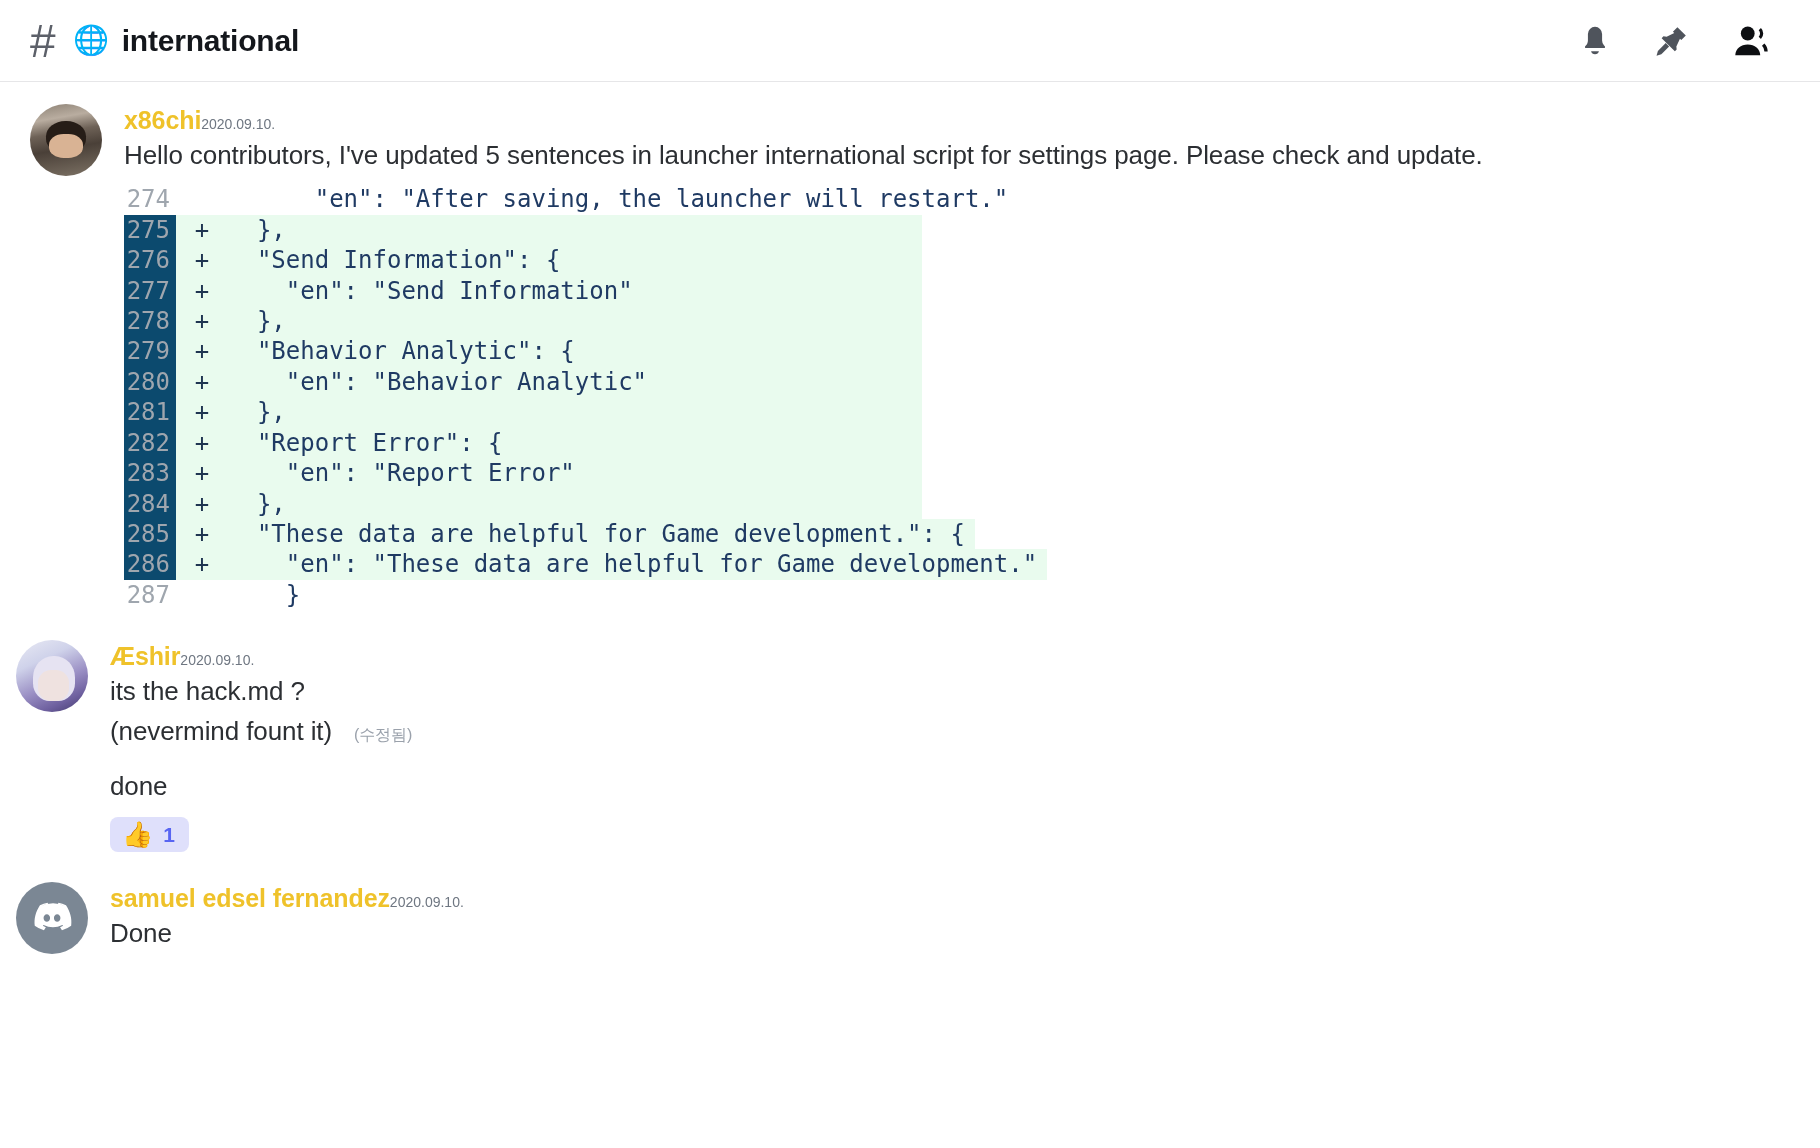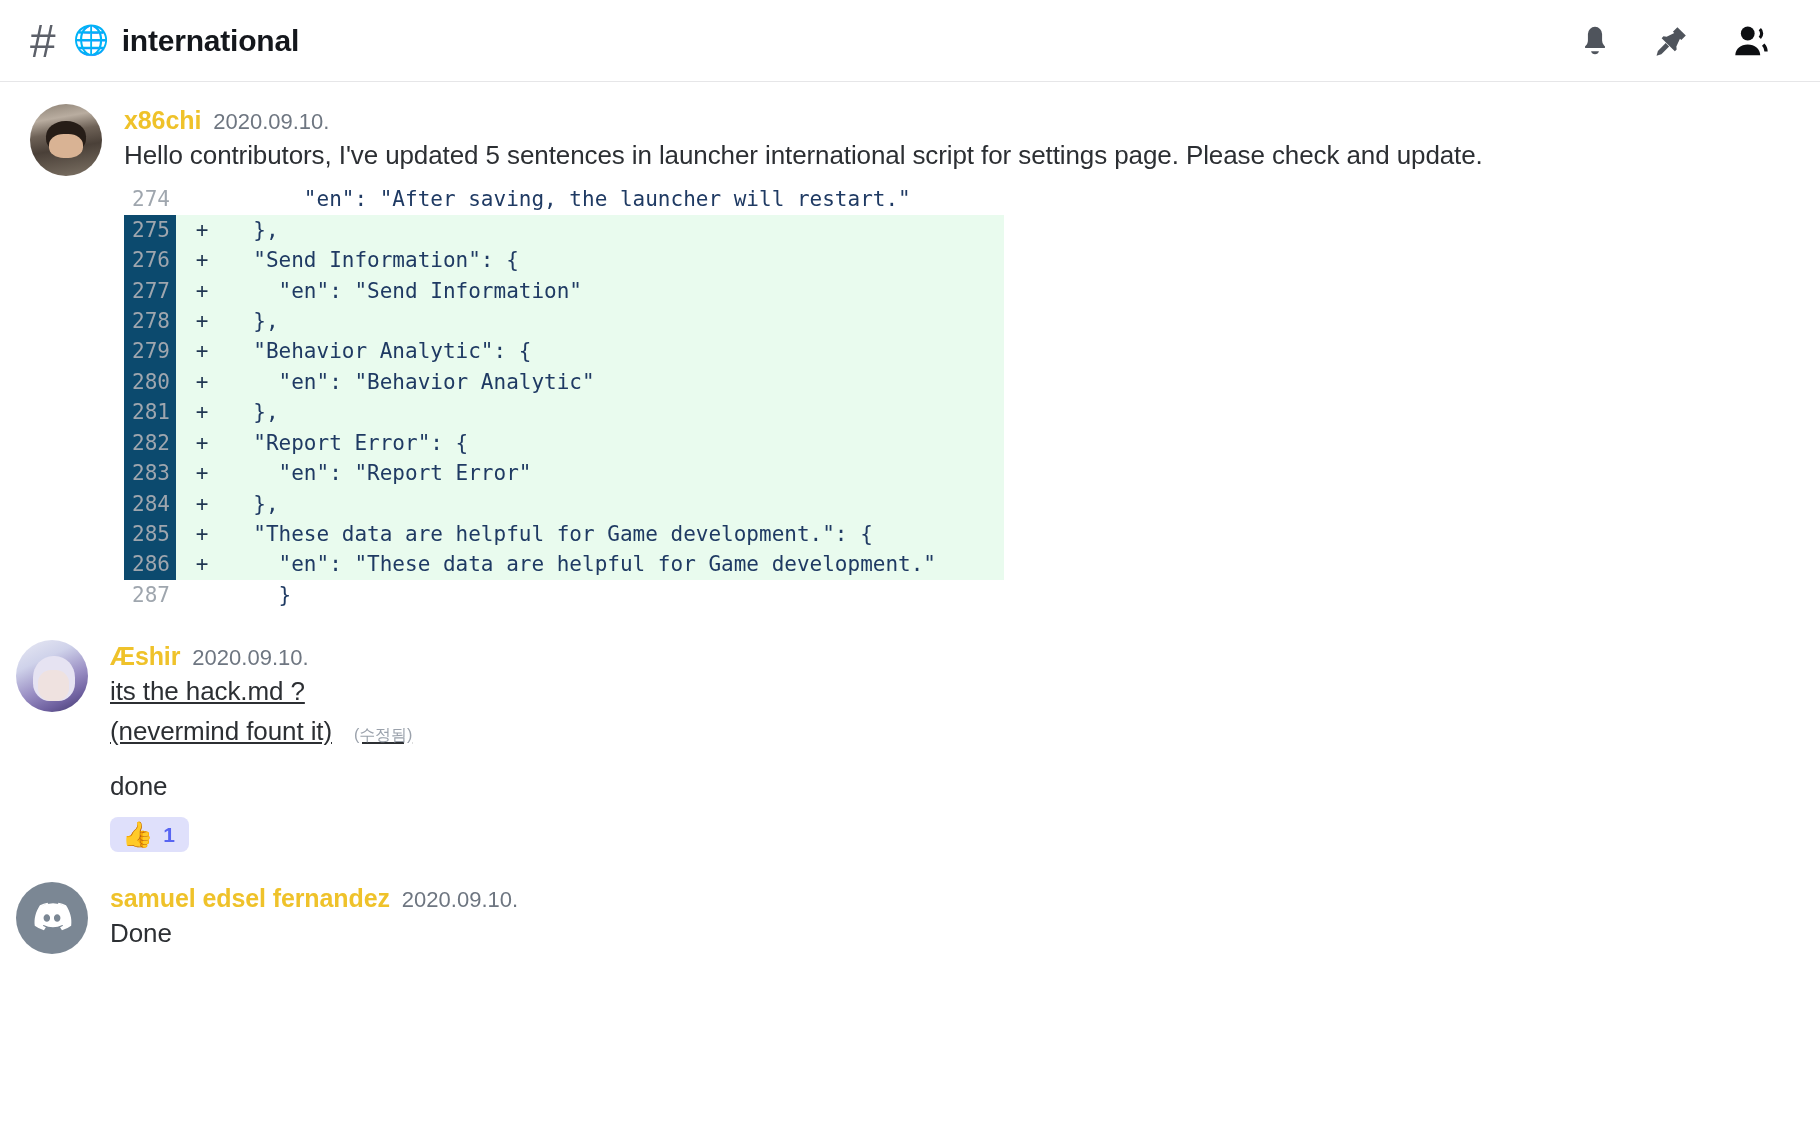--- a/index.html
+++ b/index.html
@@ -66,32 +66,31 @@
     min-width: 72px;
     border-radius: 50%;
     overflow: hidden;
     margin-right: 22px;
     position: relative;
   }
   .msg-body { flex: 1; min-width: 0; padding-top: 2px; }
   .msg-head {
     display: flex;
     align-items: baseline;
-    gap: 12px;
     margin-bottom: 2px;
     text-align: right;
   }
   .author {
     font-size: 25px;
     font-weight: bold;
     color: #efc22a;
     letter-spacing: -0.1px;
   }
   .timestamp {
-    font-size: 22px;
+    font-size: 14px;
     color: #6e7681;
   }
   .msg-text {
     font-size: 26px;
     color: #2c2f33;
     line-height: 1.44;
     letter-spacing: -0.1px;
   }
   .edited-tag {
     font-size: 16px;
@@ -145,23 +144,23 @@
     display: flex;
     align-items: center;
     justify-content: center;
   }
   .avatar-discord svg { width: 46px; height: 46px; }
 
   
   .diff-block {
     margin-top: 10px;
     font-family: "DejaVu Sans Mono", "Liberation Mono", monospace;
-    font-size: 21px;
+    font-size: 24px;
     line-height: 30.4px;
-    width: 880px;
+    width: 798px;
   }
   .diff-row { display: flex; white-space: pre; }
   .diff-row.add .ln { background: #0c4a6e; }
   .diff-row.add .marker,
   .diff-row.add .code { background: #e9fbee; }
   .ln {
     width: 52px;
     min-width: 52px;
     text-align: right;
     padding-right: 6px;
@@ -192,21 +191,21 @@
     padding: 5px 14px 5px 12px;
     cursor: pointer;
   }
   .reaction-emoji { font-size: 25px; line-height: 1; }
   .reaction-count {
     font-size: 21px;
     color: #5865f2;
     font-weight: bold;
   }
 
-  .msg-line { margin-bottom: 2px; text-decoration: underline; }
+  .msg-line { margin-bottom: 2px; }
   .msg-spaced { margin-top: 18px; }
   .msg-gap { margin-top: 30px; padding-left: 16px; }
 </style>
 </head>
 <body>
 
 <div class="channel-header">
   <span class="hash-icon">#</span>
   <span class="globe-icon">🌐</span>
   <span class="channel-name">international</span>

